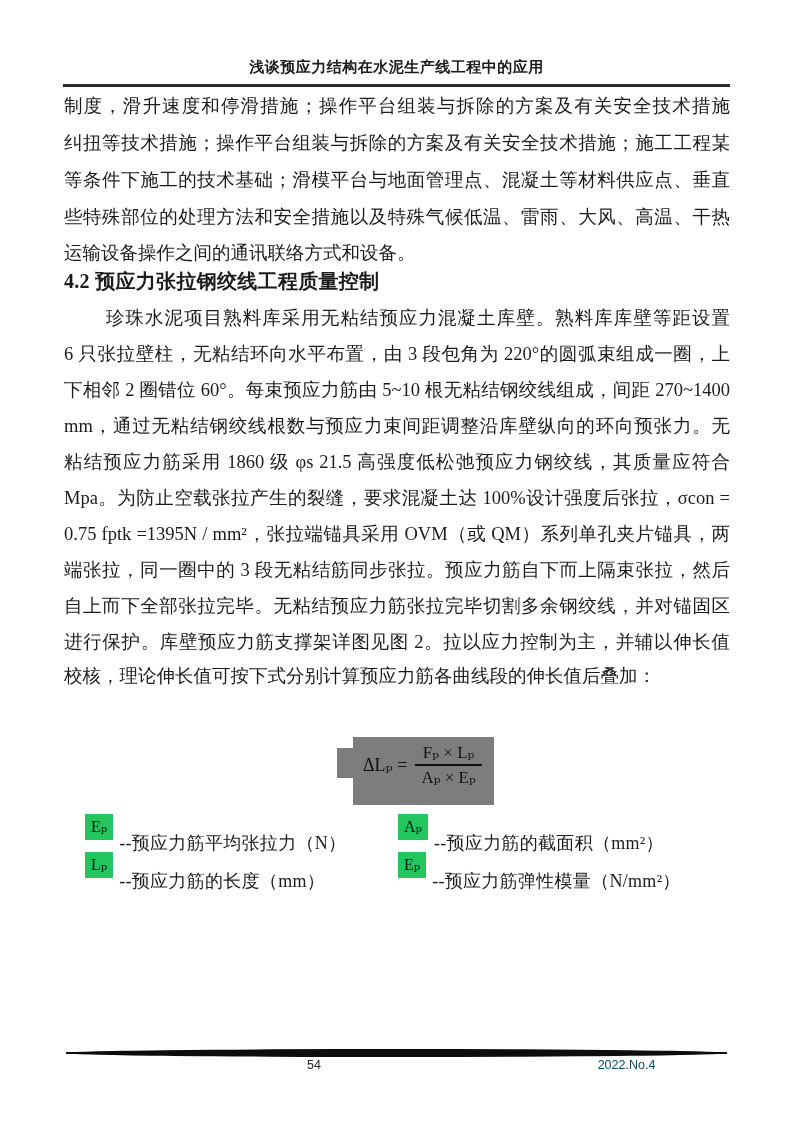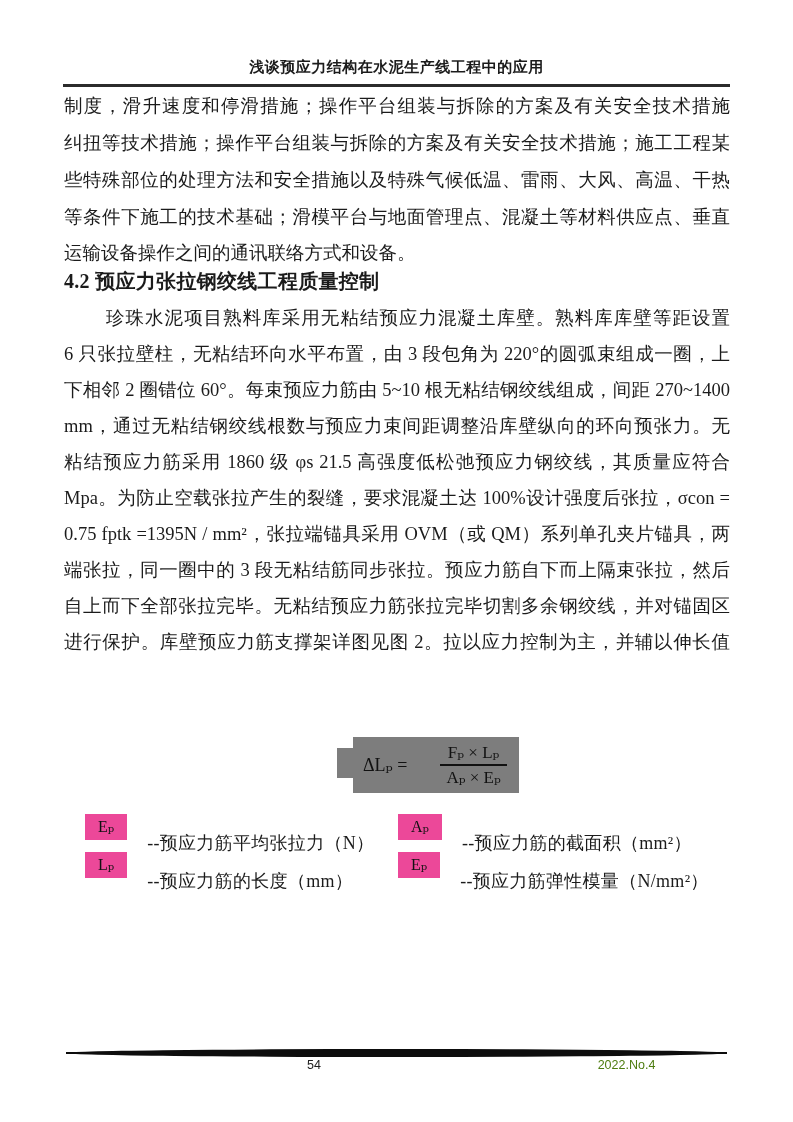--- a/index.html
+++ b/index.html
@@ -48,46 +48,45 @@
   }
 
   
   .formula-tab {
     top: 748px; left: 337px; width: 18px; height: 30px;
     background: #7d7d7d;
   }
   .formula-box {
     top: 737px; left: 353px;
     background: #7d7d7d;
-    padding: 4px 12px 4px 10px;
+    padding: 4px 12px 16px 10px;
     display: flex; align-items: center;
     color: #111111;
-    gap: 25px;
   }
   .formula-lhs { font-size: 18px; margin-right: 8px; white-space: nowrap; }
   .fraction { display: inline-flex; flex-direction: column; align-items: center; }
   .fraction .num, .fraction .den {
     font-size: 17px; line-height: 23px; padding: 0 6px; white-space: nowrap;
   }
   .fraction .bar { width: 100%; height: 1.6px; background: #111111; }
 
   
   .definition-item {
     display: flex; align-items: center;
     font-size: 18px; white-space: nowrap;
   }
   .def-1 { top: 799px; left: 85px; }
   .def-2 { top: 799px; left: 398px; }
   .def-3 { top: 837px; left: 85px; }
   .def-4 { top: 837px; left: 398px; }
   .symbol-chip {
     display: inline-block;
-    background: #ec4899; color: #111111;
+    background: #22c55e; color: #111111;
     font-size: 16px; line-height: 24px;
-    padding: 1px 13px; margin-right: 20px;
+    padding: 1px 6px; margin-right: 6px;
   }
   .definition-text { letter-spacing: 0.3px; margin-top: 32px; }
 
   
   .footer-rule-thin {
     top: 1052px; left: 66px; width: 661px; height: 1.5px;
     background: #0d0d0d;
   }
   .footer-rule-bulge {
     top: 1049px; left: 66px; width: 661px; height: 8px;
@@ -97,50 +96,51 @@
   .footer-page-number {
     top: 1058px; left: 0; width: 628px;
     text-align: center;
     font-family: "Liberation Sans", "DejaVu Sans", sans-serif;
     font-size: 12.5px; color: #222222;
   }
   .footer-issue {
     top: 1058px; left: 560px; width: 133px;
     text-align: center;
     font-family: "Liberation Sans", "DejaVu Sans", sans-serif;
-    font-size: 12.5px; color: #4d7c0f;
+    font-size: 12.5px; color: #0c4a6e;
   }
 </style>
 </head>
 <body>
 
 <div class="abs page-header-title">浅谈预应力结构在水泥生产线工程中的应用</div>
 <div class="abs header-rule"></div>
 
 <div class="abs textblock para1">
   <div class="line jline">制度，滑升速度和停滑措施；操作平台组装与拆除的方案及有关安全技术措施</div>
   <div class="line jline">纠扭等技术措施；操作平台组装与拆除的方案及有关安全技术措施；施工工程某</div>
+  <div class="line jline">等条件下施工的技术基础；滑模平台与地面管理点、混凝土等材料供应点、垂直</div>
   <div class="line jline">些特殊部位的处理方法和安全措施以及特殊气候低温、雷雨、大风、高温、干热</div>
-  <div class="line jline">等条件下施工的技术基础；滑模平台与地面管理点、混凝土等材料供应点、垂直</div>
   <div class="line lline">运输设备操作之间的通讯联络方式和设备。</div>
 </div>
 
 <div class="abs section-heading">4.2 预应力张拉钢绞线工程质量控制</div>
 
 <div class="abs textblock para2">
   <div class="line jline indent">珍珠水泥项目熟料库采用无粘结预应力混凝土库壁。熟料库库壁等距设置</div>
   <div class="line jline">6 只张拉壁柱，无粘结环向水平布置，由 3 段包角为 220°的圆弧束组成一圈，上</div>
   <div class="line jline">下相邻 2 圈错位 60°。每束预应力筋由 5~10 根无粘结钢绞线组成，间距 270~1400</div>
   <div class="line jline">mm，通过无粘结钢绞线根数与预应力束间距调整沿库壁纵向的环向预张力。无</div>
   <div class="line jline">粘结预应力筋采用 1860 级 φs 21.5 高强度低松弛预应力钢绞线，其质量应符合</div>
   <div class="line jline">Mpa。为防止空载张拉产生的裂缝，要求混凝土达 100%设计强度后张拉，σcon =</div>
   <div class="line jline">0.75 fptk =1395N / mm²，张拉端锚具采用 OVM（或 QM）系列单孔夹片锚具，两</div>
   <div class="line jline">端张拉，同一圈中的 3 段无粘结筋同步张拉。预应力筋自下而上隔束张拉，然后</div>
   <div class="line jline">自上而下全部张拉完毕。无粘结预应力筋张拉完毕切割多余钢绞线，并对锚固区</div>
   <div class="line jline">进行保护。库壁预应力筋支撑架详图见图 2。拉以应力控制为主，并辅以伸长值</div>
+  <div class="line lline">校核，理论伸长值可按下式分别计算预应力筋各曲线段的伸长值后叠加：</div>
 </div>
 
 <div class="abs formula-tab"></div>
 <div class="abs formula-box">
   <span class="formula-lhs">ΔLₚ =</span>
   <span class="fraction">
     <span class="num">Fₚ × Lₚ</span>
     <span class="bar"></span>
     <span class="den">Aₚ × Eₚ</span>
   </span>

